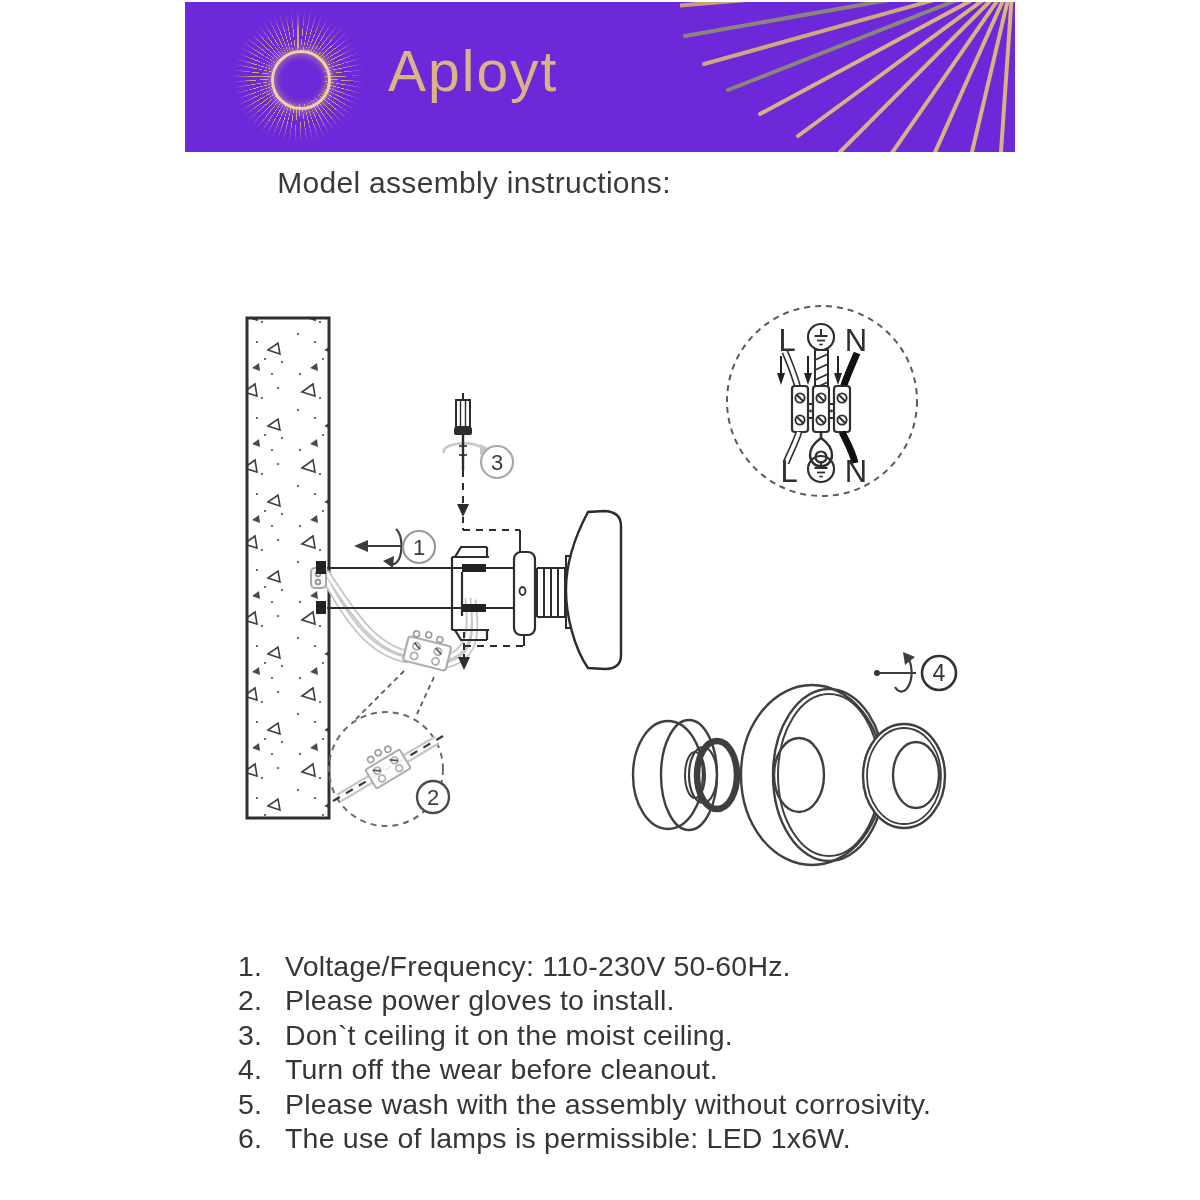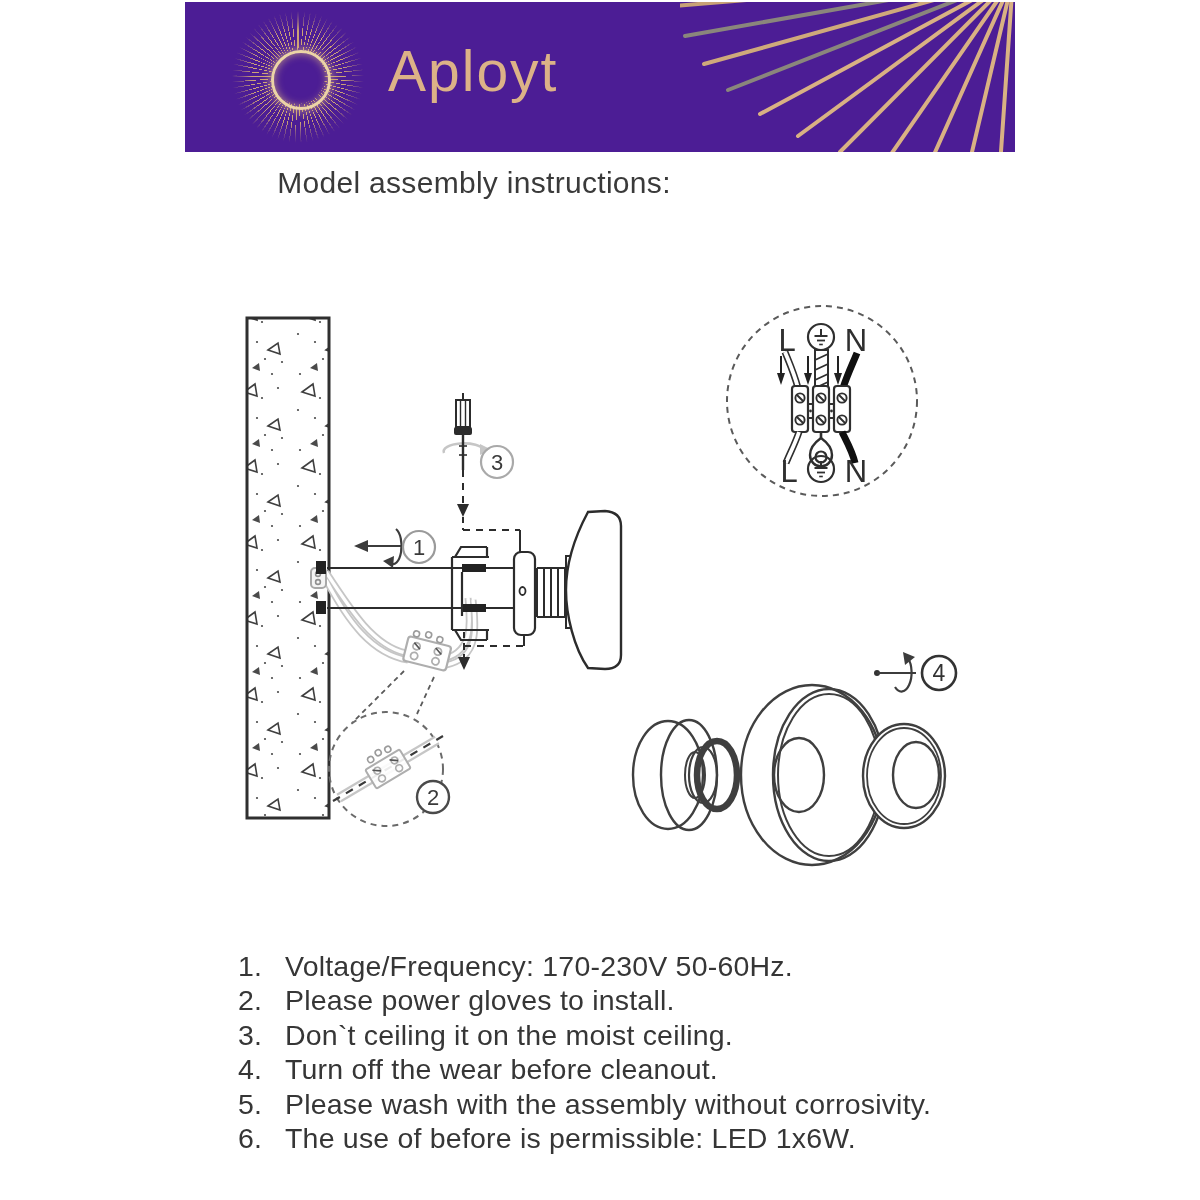--- a/index.html
+++ b/index.html
@@ -4,21 +4,21 @@
 <style>
   html,body{margin:0;padding:0;background:#ffffff;}
   .page{
     position:relative;width:1200px;height:1200px;background:#ffffff;
     font-family:"Liberation Sans",sans-serif;overflow:hidden;
     outline:1px solid #d6d6d6;
   }
   
   .banner{
     position:absolute;left:185px;top:2px;width:830px;height:150px;
-    background:#4c1d95;overflow:hidden;
+    background:#6d28d9;overflow:hidden;
   }
   .sunburst{
     position:absolute;left:46px;top:8px;width:134px;height:134px;border-radius:50%;
     background:repeating-conic-gradient(from 0deg, rgba(212,170,116,.95) 0 1deg, rgba(0,0,0,0) 1deg 5.2deg);
     -webkit-mask:radial-gradient(circle, rgba(0,0,0,0) 0 26px, #000 28px 46px, rgba(0,0,0,.45) 55px, rgba(0,0,0,0) 66px);
     mask:radial-gradient(circle, rgba(0,0,0,0) 0 26px, #000 28px 46px, rgba(0,0,0,.45) 55px, rgba(0,0,0,0) 66px);
   }
   .sunburst-ring{
     position:absolute;left:86px;top:48px;width:54px;height:54px;border-radius:50%;
     border:3px solid #ecd4a6;box-shadow:0 0 12px rgba(228,188,126,.8), inset 0 0 9px rgba(228,188,126,.7);
@@ -330,37 +330,37 @@
 
       <ellipse cx="904" cy="776" rx="41" ry="52" fill="#ffffff"></ellipse>
       <ellipse cx="904" cy="776" rx="37" ry="48" stroke-width="1.8"></ellipse>
       <ellipse cx="916" cy="775" rx="23" ry="33"></ellipse>
     </g>
   </svg>
 
   <div class="instructions">
     <div class="instr-row">
       <span class="instr-num">1.</span>
-      <span class="instr-text">Voltage/Frequency: 170-230V 50-60Hz.</span>
+      <span class="instr-text">Voltage/Frequency: 110-230V 50-60Hz.</span>
     </div>
     <div class="instr-row">
       <span class="instr-num">2.</span>
       <span class="instr-text">Please power gloves to install.</span>
     </div>
     <div class="instr-row">
       <span class="instr-num">3.</span>
       <span class="instr-text">Don`t ceiling it on the moist ceiling.</span>
     </div>
     <div class="instr-row">
       <span class="instr-num">4.</span>
       <span class="instr-text">Turn off the wear before cleanout.</span>
     </div>
     <div class="instr-row">
       <span class="instr-num">5.</span>
       <span class="instr-text">Please wash with the assembly without corrosivity.</span>
     </div>
     <div class="instr-row">
       <span class="instr-num">6.</span>
-      <span class="instr-text">The use of before is permissible: LED 1x6W.</span>
+      <span class="instr-text">The use of lamps is permissible: LED 1x6W.</span>
     </div>
   </div>
 
 </div>
 
 </body></html>

